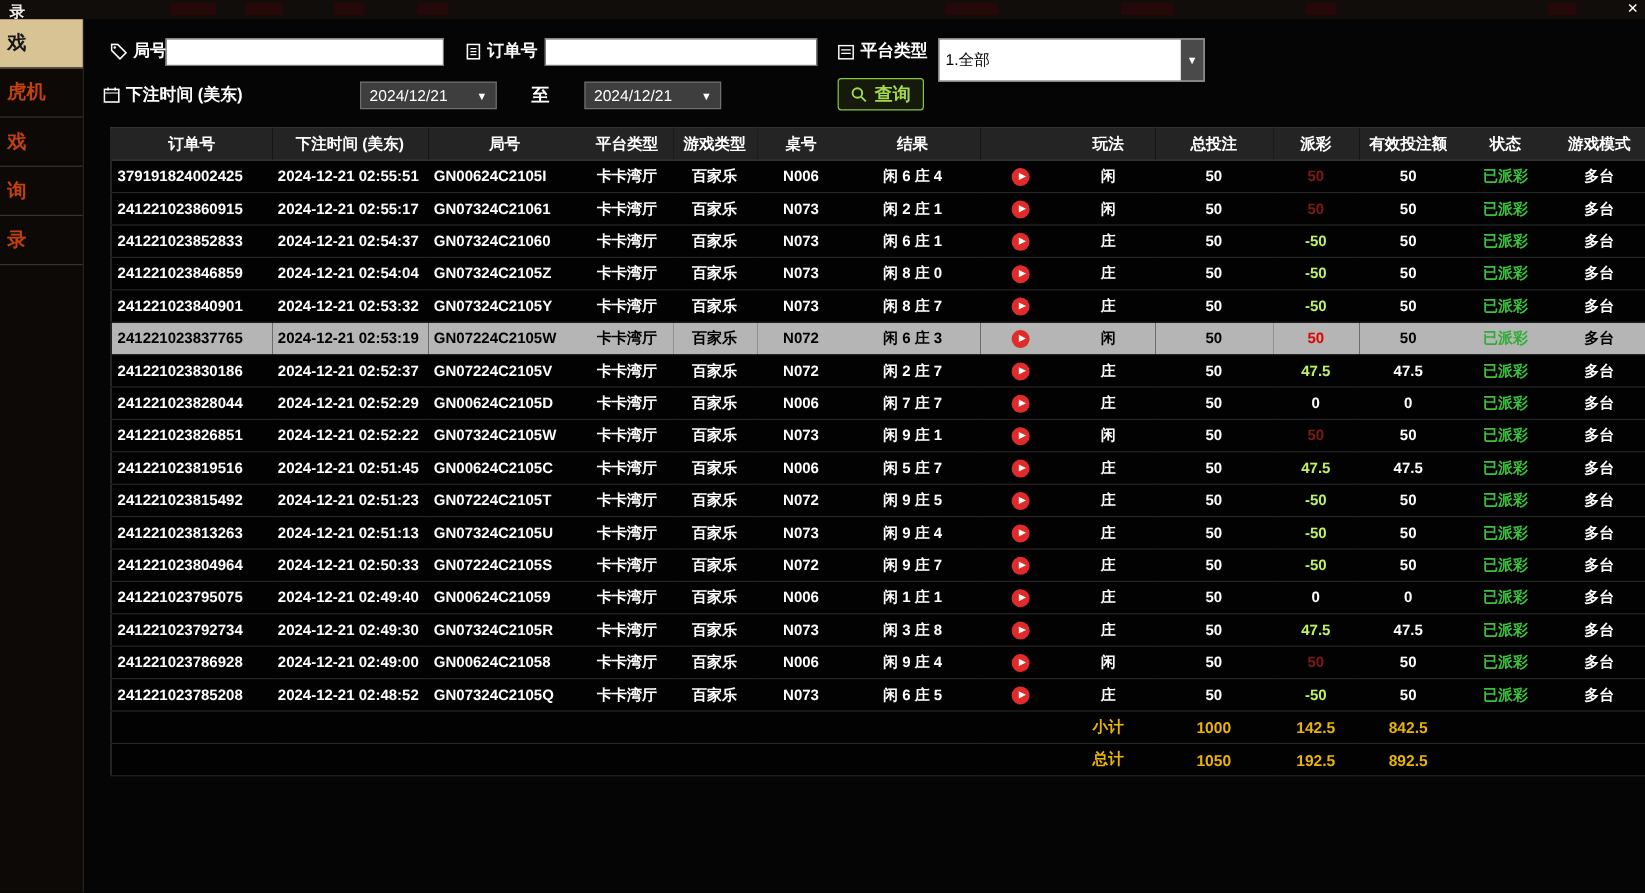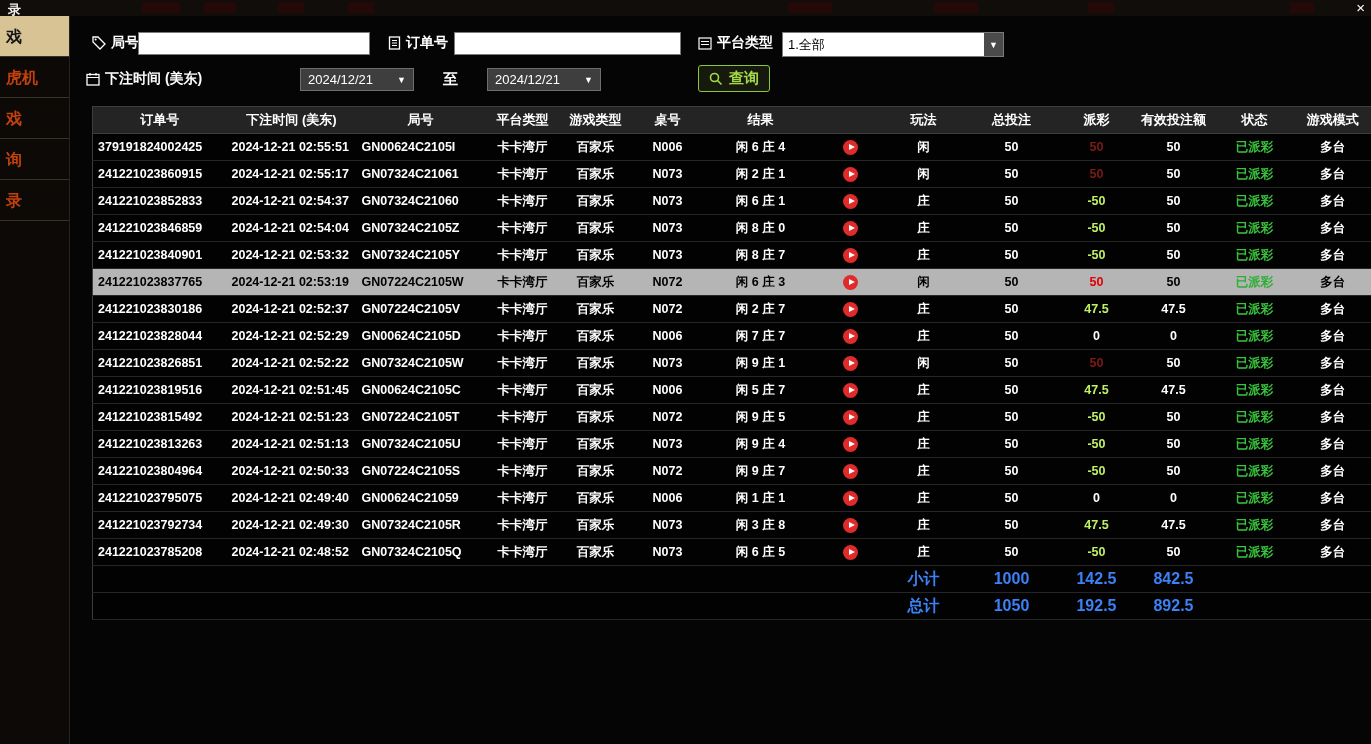--- a/index.html
+++ b/index.html
@@ -16,21 +16,21 @@
   
   .sidebar{position:absolute;left:0;top:16px;width:70px;height:728px;background:#0c0906;border-right:1px solid #262220}
   .side-item{height:41px;line-height:41px;color:#c2410c;font-size:16px;font-weight:700;padding-left:6px;
              border-bottom:1px solid #38332a;cursor:pointer;white-space:nowrap}
   .side-item.active{background:#d8c395;color:#151515}
 
   
   .filters{position:absolute;left:70px;top:16px;width:1301px;height:90px}
   .f-label{position:absolute;display:flex;align-items:center;gap:5px;color:#fff;font-size:14px;font-weight:700;white-space:nowrap}
   .f-input{position:absolute;height:23px;background:#fff;border:1px solid #7a7a7a;font-size:13px;padding:0 4px;color:#000}
-  .combo{position:absolute;height:25px;background:#fff;border:1px solid #7a7a7a;display:flex;align-items:stretch;cursor:pointer}
+  .combo{position:absolute;height:36px;background:#fff;border:1px solid #7a7a7a;display:flex;align-items:stretch;cursor:pointer}
   .combo-text{flex:1;font-size:13px;color:#000;padding-left:5px;display:flex;align-items:center}
   .combo-btn{width:19px;background:#4a4a4a;color:#fff;font-size:9px;display:flex;align-items:center;justify-content:center}
   .date-combo{position:absolute;height:23px;background:#3e3e3e;border:1px solid #6e6e6e;display:flex;align-items:center;
               justify-content:space-between;color:#fff;font-size:13px;font-weight:400;padding:0 7px;cursor:pointer}
   .dc-arrow{font-size:9px;margin-left:8px}
   .search-btn{position:absolute;display:flex;align-items:center;gap:6px;background:#151a0d;border:1px solid #8cc63e;
               border-radius:3px;color:#a4d94a;font-size:15px;font-weight:700;padding:3px 10px;cursor:pointer}
 
   
   .table-wrap{position:absolute;left:92px;top:106px}
@@ -41,21 +41,21 @@
      overflow:hidden;white-space:nowrap}
   td.c-left{text-align:left;padding-left:5px}
   tr.row{cursor:pointer}
   tr.row.selected td{background:#b5b5b5;color:#000}
   td.pay-dark{color:#7e1a17}
   td.pay-red{color:#bef264}
   td.pay-bright{color:#e00000}
   tr.row.selected td.pay-bright{color:#e00000}
   td.status{color:#39c33c}
   tr.row.selected td.status{color:#2fae34}
-  .sum-row td{color:#3b82f6;font-size:16px}
+  .sum-row td{color:#eab308;font-size:13px}
   .play{display:inline-block;width:15px;height:15px;border-radius:50%;background:#e02b2b;position:relative;vertical-align:middle}
   .play::after{content:"";position:absolute;left:5.5px;top:4px;border-left:6px solid #fff;
                border-top:3.5px solid transparent;border-bottom:3.5px solid transparent}
   .icn{flex:0 0 auto}
 </style>
 </head>
 <body>
 
 <div class="app">
 
@@ -414,20 +414,36 @@
             <td>闲 3 庄 8</td>
             <td><span class="play"></span></td>
             <td>庄</td>
             <td>50</td>
             <td class="pay-red">47.5</td>
             <td>47.5</td>
             <td class="status">已派彩</td>
             <td>多台</td>
           </tr>
           <tr class="row">
+            <td class="c-left">241221023786928</td>
+            <td class="c-left">2024-12-21 02:49:00</td>
+            <td class="c-left">GN00624C21058</td>
+            <td>卡卡湾厅</td>
+            <td>百家乐</td>
+            <td>N006</td>
+            <td>闲 9 庄 4</td>
+            <td><span class="play"></span></td>
+            <td>闲</td>
+            <td>50</td>
+            <td class="pay-dark">50</td>
+            <td>50</td>
+            <td class="status">已派彩</td>
+            <td>多台</td>
+          </tr>
+          <tr class="row">
             <td class="c-left">241221023785208</td>
             <td class="c-left">2024-12-21 02:48:52</td>
             <td class="c-left">GN07324C2105Q</td>
             <td>卡卡湾厅</td>
             <td>百家乐</td>
             <td>N073</td>
             <td>闲 6 庄 5</td>
             <td><span class="play"></span></td>
             <td>庄</td>
             <td>50</td>

